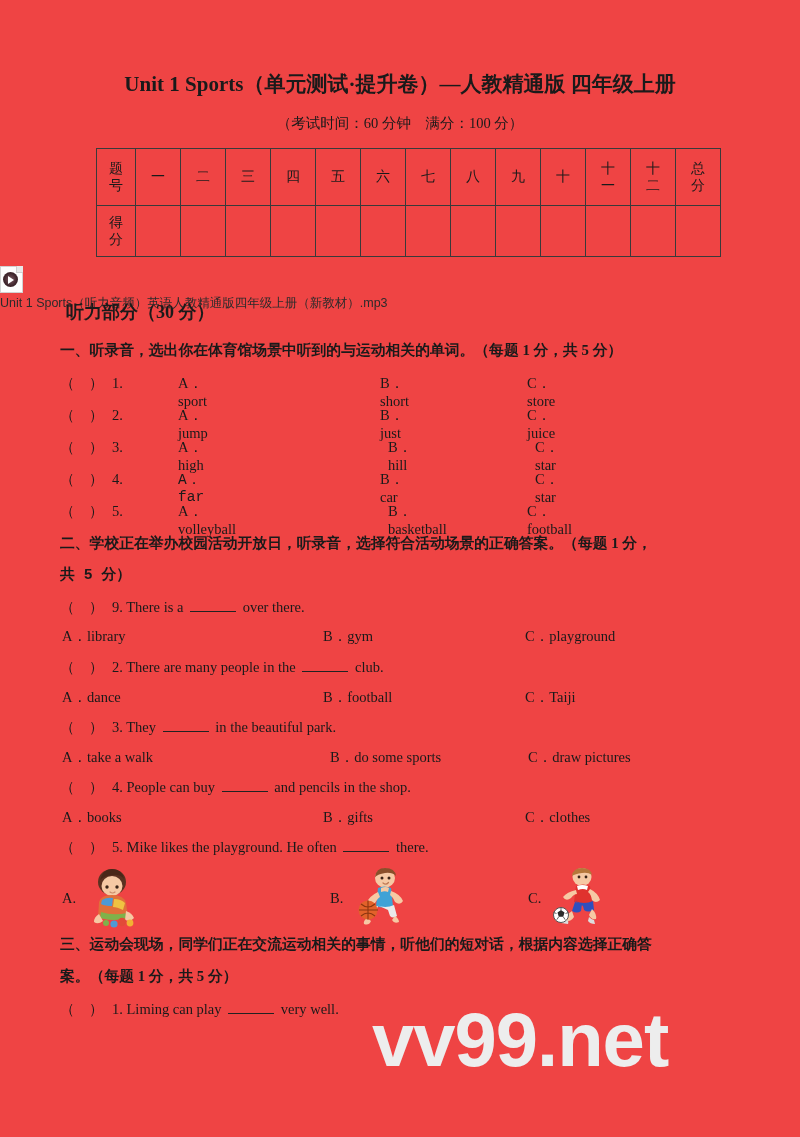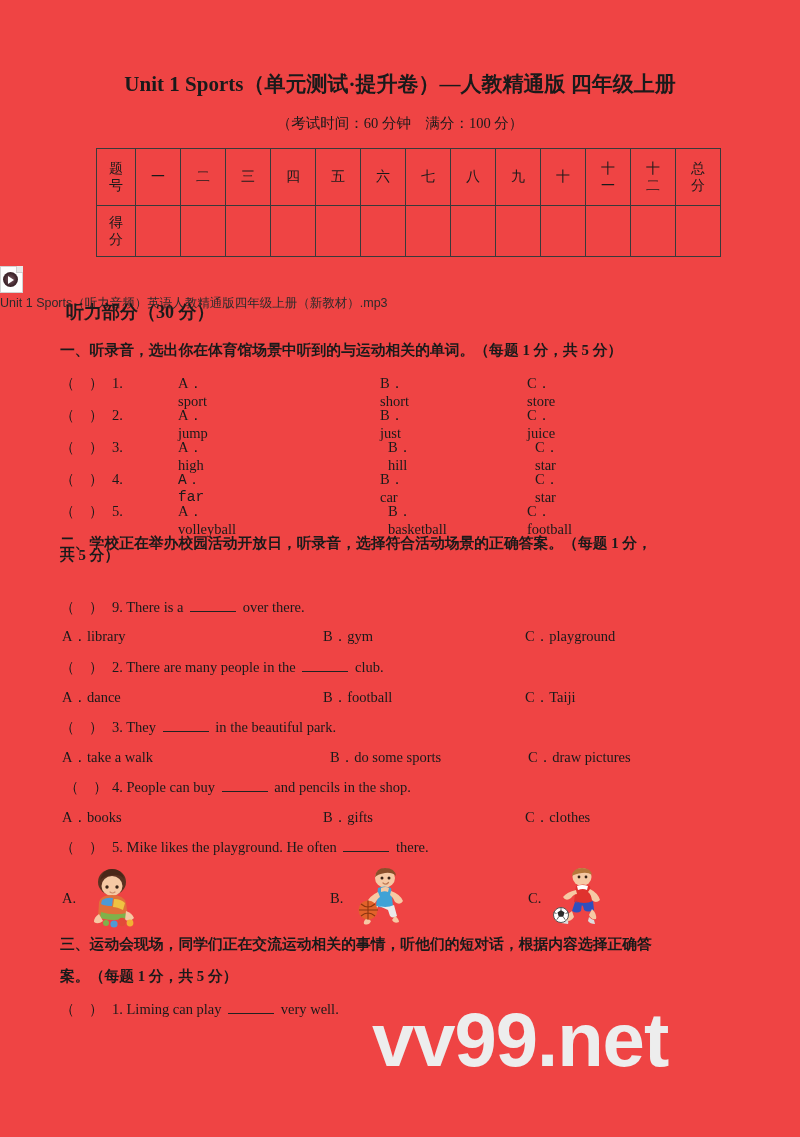--- a/index.html
+++ b/index.html
@@ -294,21 +294,21 @@
     </div>
 
     <div class="qline" style="top:502px;">
       <span class="lead paren">（　）</span><span>5.</span>
       <span class="opt-a" style="left:118px;">A．volleyball</span>
       <span class="opt-b" style="left:328px;">B．basketball</span>
       <span class="opt-c" style="left:467px;">C．football</span>
     </div>
 
     <div class="row q-head" style="top:533px;">二、学校正在举办校园活动开放日，听录音，选择符合活动场景的正确答案。（每题 1 分，</div>
-    <div class="row q-head" style="top:545px;">共 5 分）</div>
+    <div class="row q-head" style="top:565px;font-family:Liberation Mono, monospace;">共 5 分）</div>
 
     <div class="qline" style="top:598px;">
       <span class="lead paren">（　）</span><span>9. There is a </span><span class="blank"></span><span> over there.</span>
     </div>
     <div class="opts" style="top:627px;">
       <span class="opt-a">A．library</span>
       <span class="opt-b">B．gym</span>
       <span class="opt-c">C．playground</span>
     </div>
 
@@ -323,21 +323,21 @@
 
     <div class="qline" style="top:718px;">
       <span class="lead paren">（　）</span><span>3. They </span><span class="blank"></span><span> in the beautiful park.</span>
     </div>
     <div class="opts" style="top:748px;">
       <span class="opt-a">A．take a walk</span>
       <span class="opt-b" style="left:270px;">B．do some sports</span>
       <span class="opt-c" style="left:468px;">C．draw pictures</span>
     </div>
 
-    <div class="qline" style="top:778px;text-align:center;">
+    <div class="qline" style="top:778px;">
       <span class="lead paren">（　）</span><span>4. People can buy </span><span class="blank"></span><span> and pencils in the shop.</span>
     </div>
     <div class="opts" style="top:808px;">
       <span class="opt-a">A．books</span>
       <span class="opt-b">B．gifts</span>
       <span class="opt-c">C．clothes</span>
     </div>
 
     <div class="qline" style="top:838px;">
       <span class="lead paren">（　）</span><span>5. Mike likes the playground. He often </span><span class="blank"></span><span> there.</span>

